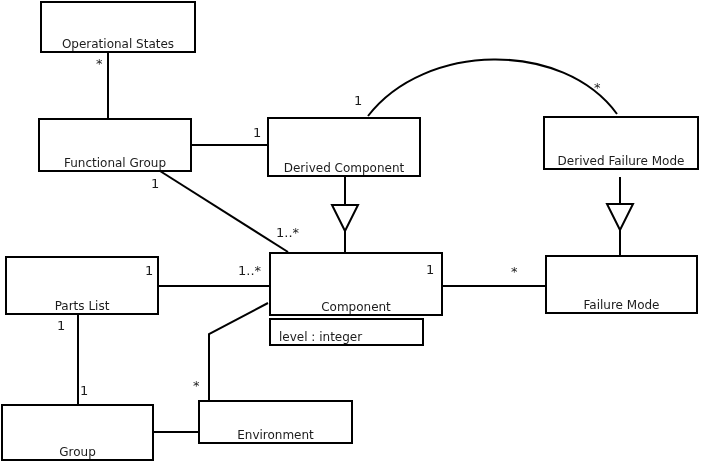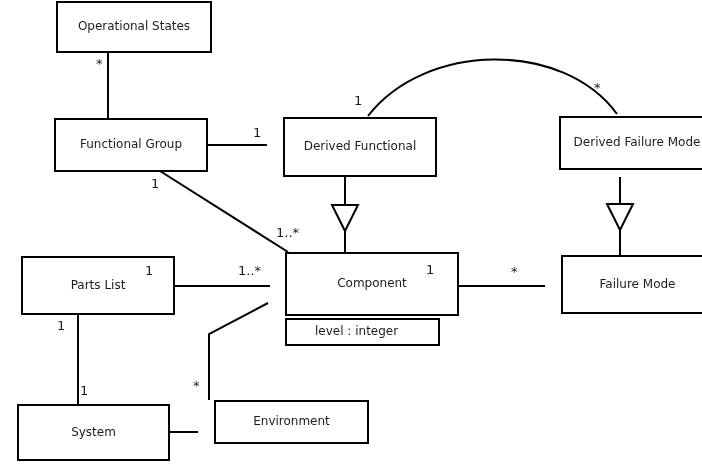--- a/index.html
+++ b/index.html
@@ -16,31 +16,30 @@
     position: absolute;
     left: 0; top: 0;
     width: 702px; height: 464px;
   }
   .uml-box {
     position: absolute;
     box-sizing: border-box;
     border: 2px solid #000000;
     background: #ffffff;
     display: flex;
-    align-items: center;
+    align-items: flex-end;
     justify-content: center;
     font-size: 12px;
     line-height: 1.1;
     text-align: center;
     white-space: nowrap;
-    margin-left: 16px;
   }
   .uml-attr {
     justify-content: flex-start;
-    padding-left: 28px;
+    padding-left: 8px;
   }
   .mult {
     position: absolute;
     font-size: 13px;
     line-height: 1;
     color: #1c1c1c;
     white-space: nowrap;
   }
   
   #box-operational-states { left:40px;  top:1px;   width:156px; height:52px; }
@@ -97,21 +96,21 @@
 
   <div id="box-operational-states" class="uml-box">
     <span>Operational States</span>
   </div>
 
   <div id="box-functional-group" class="uml-box">
     <span>Functional Group</span>
   </div>
 
   <div id="box-derived-component" class="uml-box">
-    <span>Derived Functional</span>
+    <span>Derived Component</span>
   </div>
 
   <div id="box-derived-failure-mode" class="uml-box">
     <span>Derived Failure Mode</span>
   </div>
 
   <div id="box-parts-list" class="uml-box">
     <span>Parts List</span>
   </div>
 
@@ -121,21 +120,21 @@
 
   <div id="box-component-attr" class="uml-box uml-attr">
     <span>level : integer</span>
   </div>
 
   <div id="box-failure-mode" class="uml-box">
     <span>Failure Mode</span>
   </div>
 
   <div id="box-system" class="uml-box">
-    <span>System</span>
+    <span>Group</span>
   </div>
 
   <div id="box-environment" class="uml-box">
     <span>Environment</span>
   </div>
 
   <span id="m-os-star" class="mult">*</span>
   <span id="m-fg-dc-1" class="mult">1</span>
   <span id="m-fg-diag-1" class="mult">1</span>
   <span id="m-diag-1star" class="mult">1..*</span>

